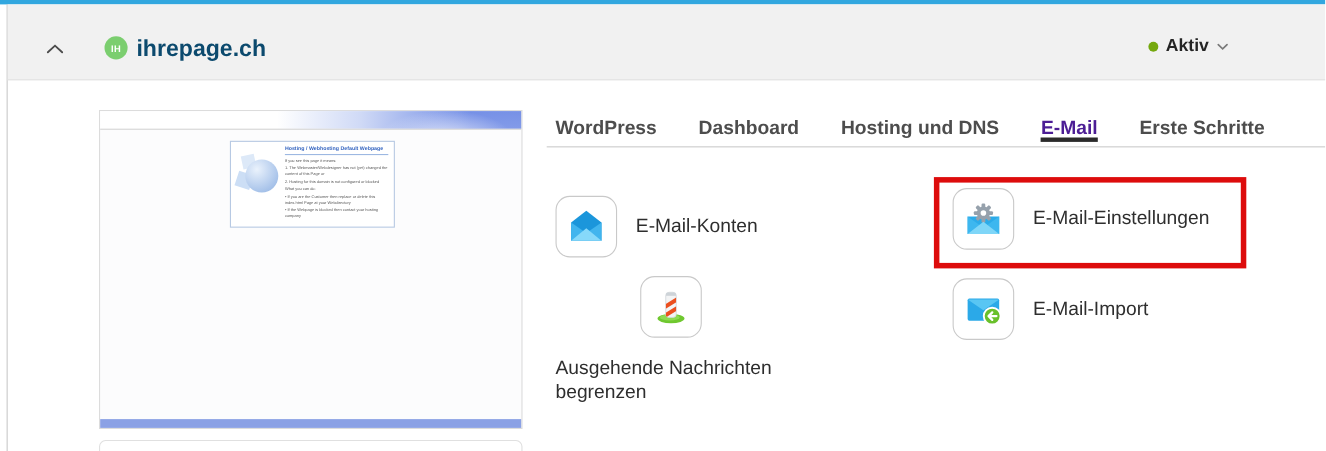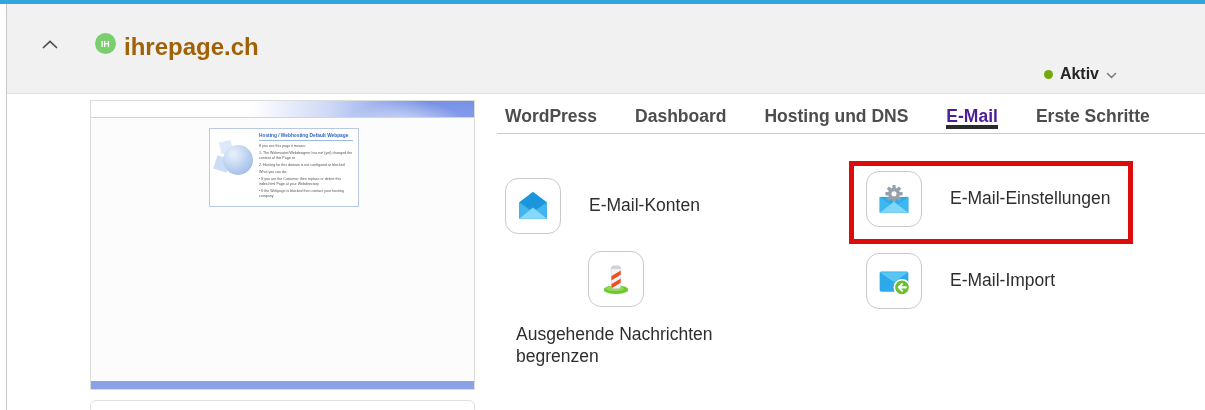--- a/index.html
+++ b/index.html
@@ -4,29 +4,29 @@
 <style>
   * { margin:0; padding:0; box-sizing:border-box; }
   html,body { background:#fff; }
   body { font-family:"Liberation Sans", sans-serif; }
   .stage { position:relative; width:1205px; height:410px; background:#fff; overflow:hidden; }
 
   .top-accent { position:absolute; left:0; top:0; width:1205px; height:4px; background:#32a7df; }
   .left-border { position:absolute; left:6px; top:4px; width:1px; height:406px; background:#c9c9c9; }
 
   
-  .card-header { position:absolute; left:7px; top:4px; right:0; height:90px;
+  .card-header { position:absolute; left:7px; top:4px; right:0; height:69px;
                  background:#f1f1f1; border-bottom:1px solid #e2e2e2; }
   .collapse-btn { position:absolute; left:30px; top:27px; width:26px; height:26px;
                   display:flex; align-items:center; justify-content:center; cursor:pointer; background:transparent; border:none; }
   .avatar { position:absolute; left:88px; top:29px; width:21px; height:21px; border-radius:50%;
             background:#7bce6f; color:#fff; font-size:8.5px; font-weight:bold;
             display:flex; align-items:center; justify-content:center; letter-spacing:.3px; }
-  .domain-name { position:absolute; left:117px; top:29px; font-size:24px; font-weight:bold; color:#a16207; }
-  .status-group { position:absolute; right:88px; top:29px; display:flex; align-items:center; gap:7px; cursor:pointer;margin-top:32px; }
+  .domain-name { position:absolute; left:117px; top:29px; font-size:21px; font-weight:bold; color:#0c4a6e; }
+  .status-group { position:absolute; right:88px; top:29px; display:flex; align-items:center; gap:7px; cursor:pointer; }
   .status-dot { width:9px; height:9px; border-radius:50%; background:#74a80e; }
   .status-label { font-size:16px; font-weight:bold; color:#242424; }
 
   
   .preview { position:absolute; left:90px; top:100px; width:385px; height:290px;
              background:#fcfcfd; border:1px solid #dcdcdc; cursor:pointer; overflow:hidden; }
   .preview-topbar { position:absolute; left:0; top:0; right:0; height:17px; border-bottom:1px solid #d5d5d5;
       background:
         radial-gradient(90px 40px at 82% 170%, rgba(255,255,255,.75), rgba(255,255,255,0) 70%),
         radial-gradient(170px 70px at 97% 260%, #97abee, rgba(151,171,238,0) 75%),
@@ -49,21 +49,21 @@
   .tabs { position:absolute; left:497px; top:100px; right:0; height:34px;
           border-bottom:1px solid #cbcbcb; display:flex; gap:38px; padding:6px 0 12px 8px; }
   .tab { position:relative; font-size:17.5px; font-weight:600; color:#4d4d4d; cursor:pointer; white-space:nowrap; }
   .tab.active { color:#4c1d95; }
   .tab.active::after { content:""; position:absolute; left:0; right:0; bottom:-8px; height:4px; background:#2b2b2b; }
 
   
   .action { position:absolute; display:flex; align-items:center; gap:17px; cursor:pointer; }
   .icon-tile { width:56px; height:56px; flex:none; background:#fff; border:1px solid #c9c9c9;
                border-radius:13px; display:flex; align-items:center; justify-content:center; }
-  .action-label { font-size:17.5px; color:#2e2e2e; line-height:1.25; max-width:210px;margin-left:11px; }
+  .action-label { font-size:17.5px; color:#2e2e2e; line-height:1.25; max-width:210px; }
 
   .highlight-box { position:absolute; left:849px; top:161px; width:284px; height:83px;
                    border:5px solid #dd0c0c; pointer-events:none; z-index:5; }
 </style>
 </head>
 <body>
 
 <div class="stage">
   <div class="top-accent"></div>
   <div class="left-border"></div>

